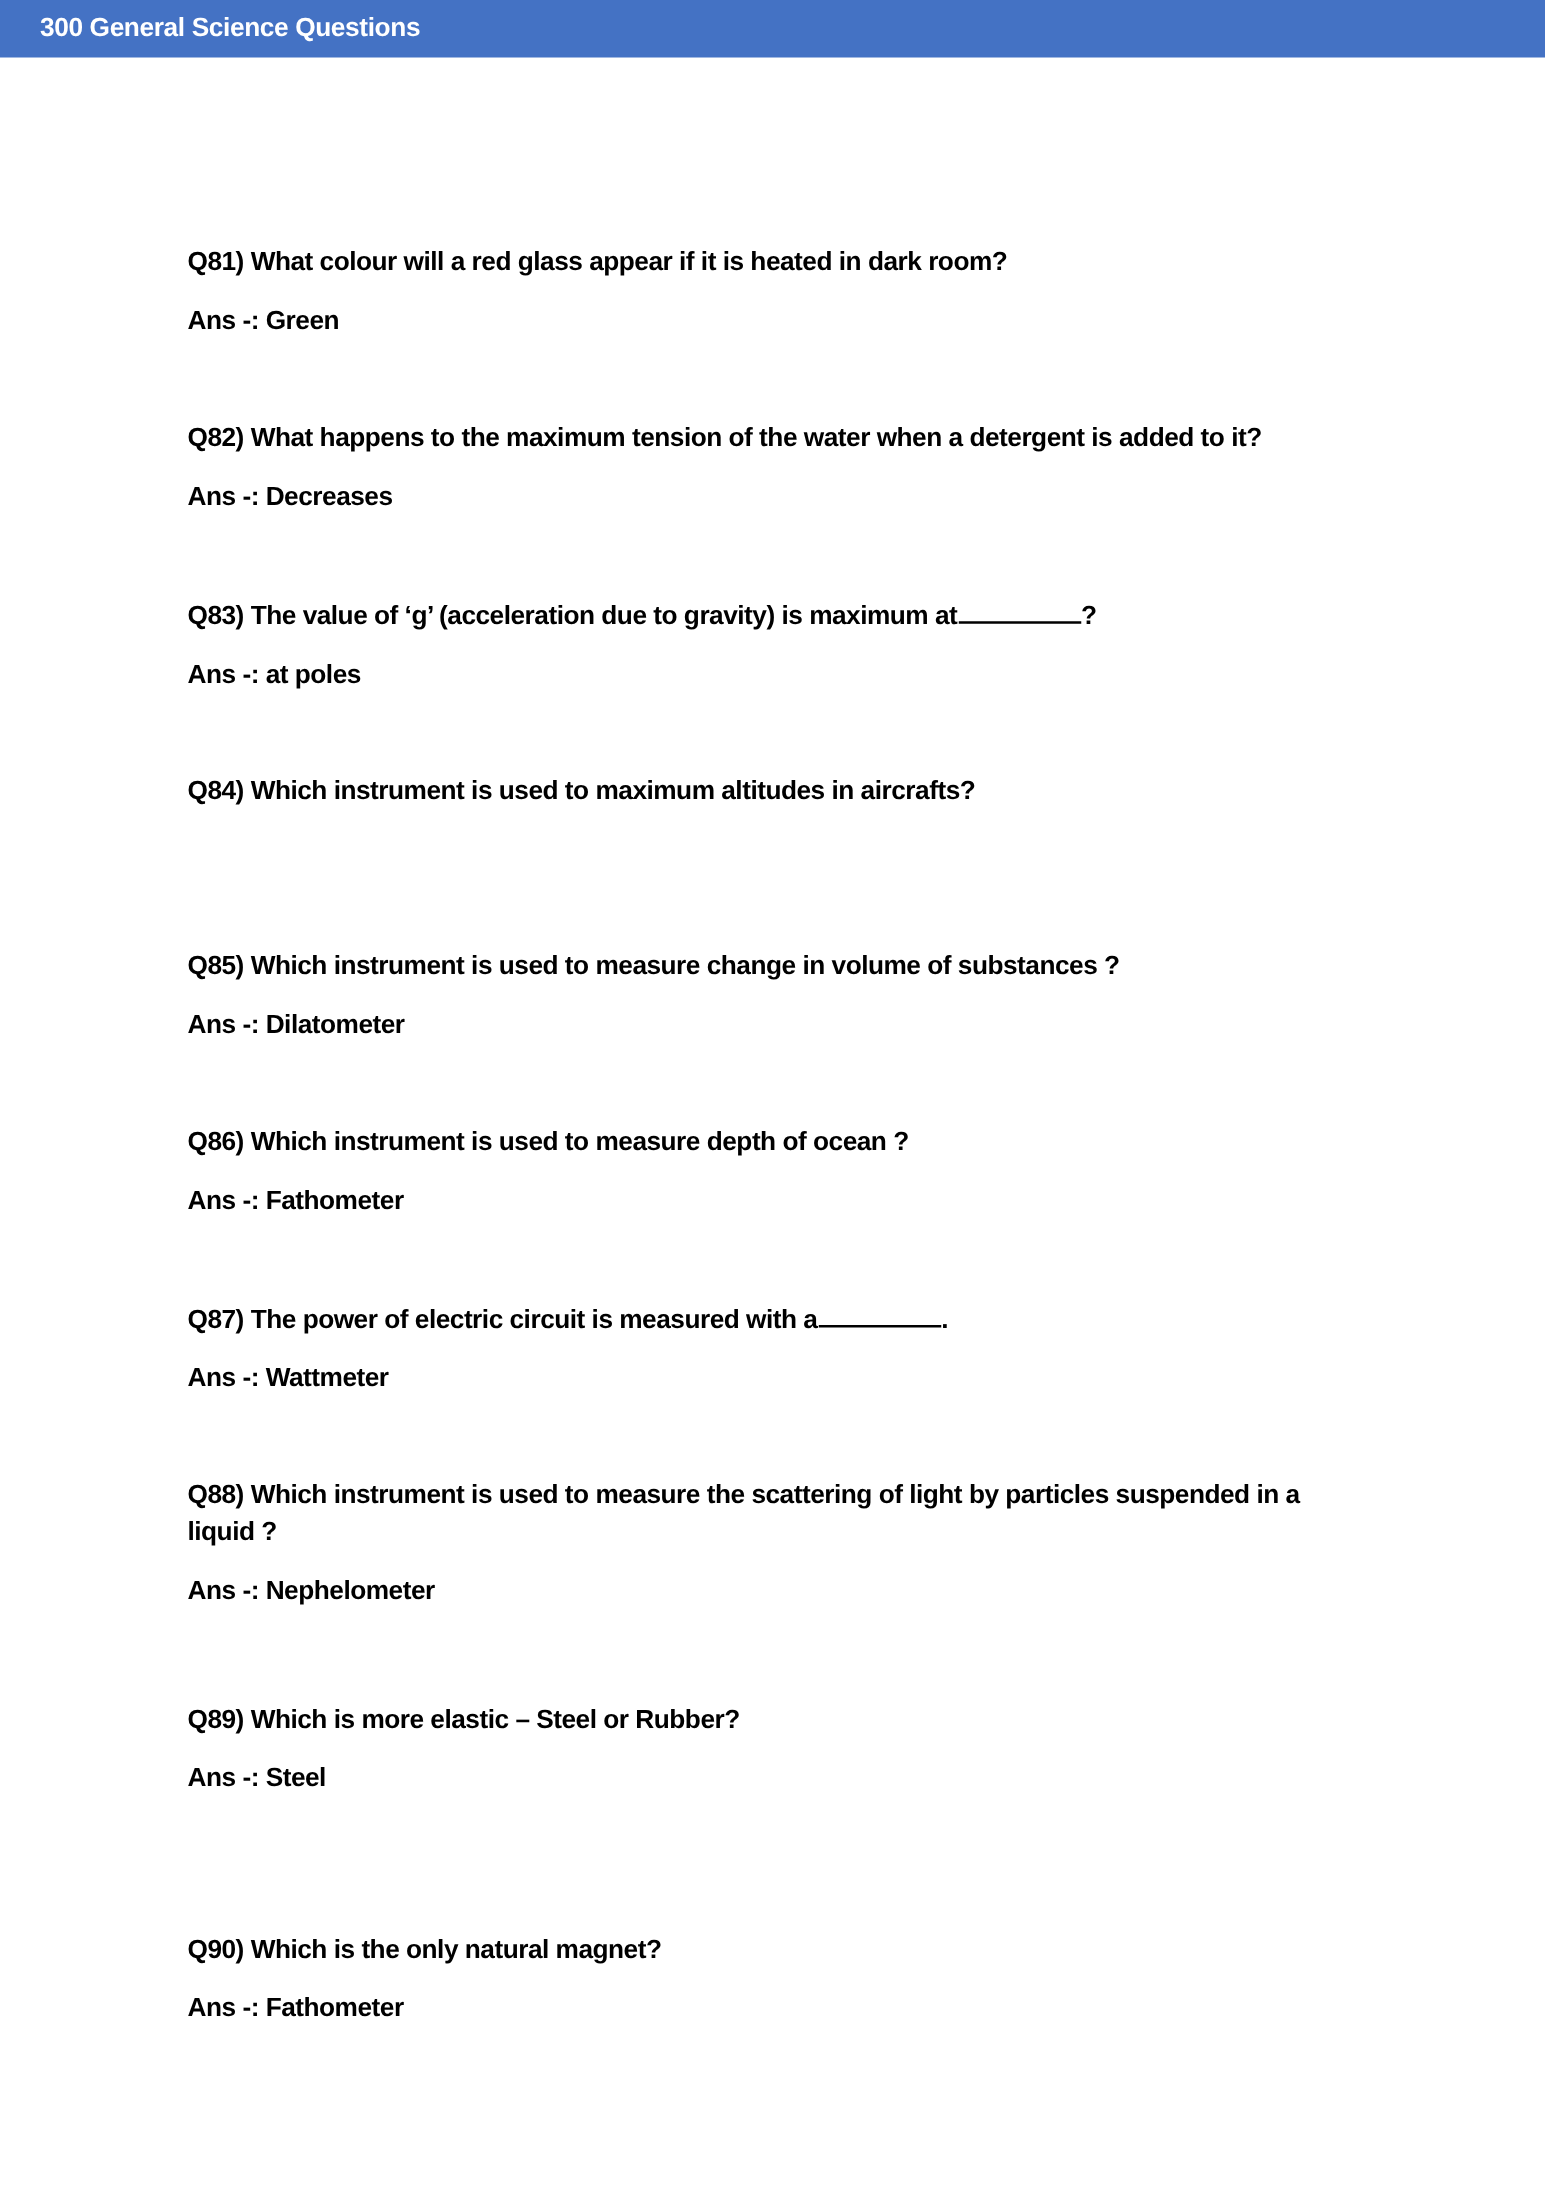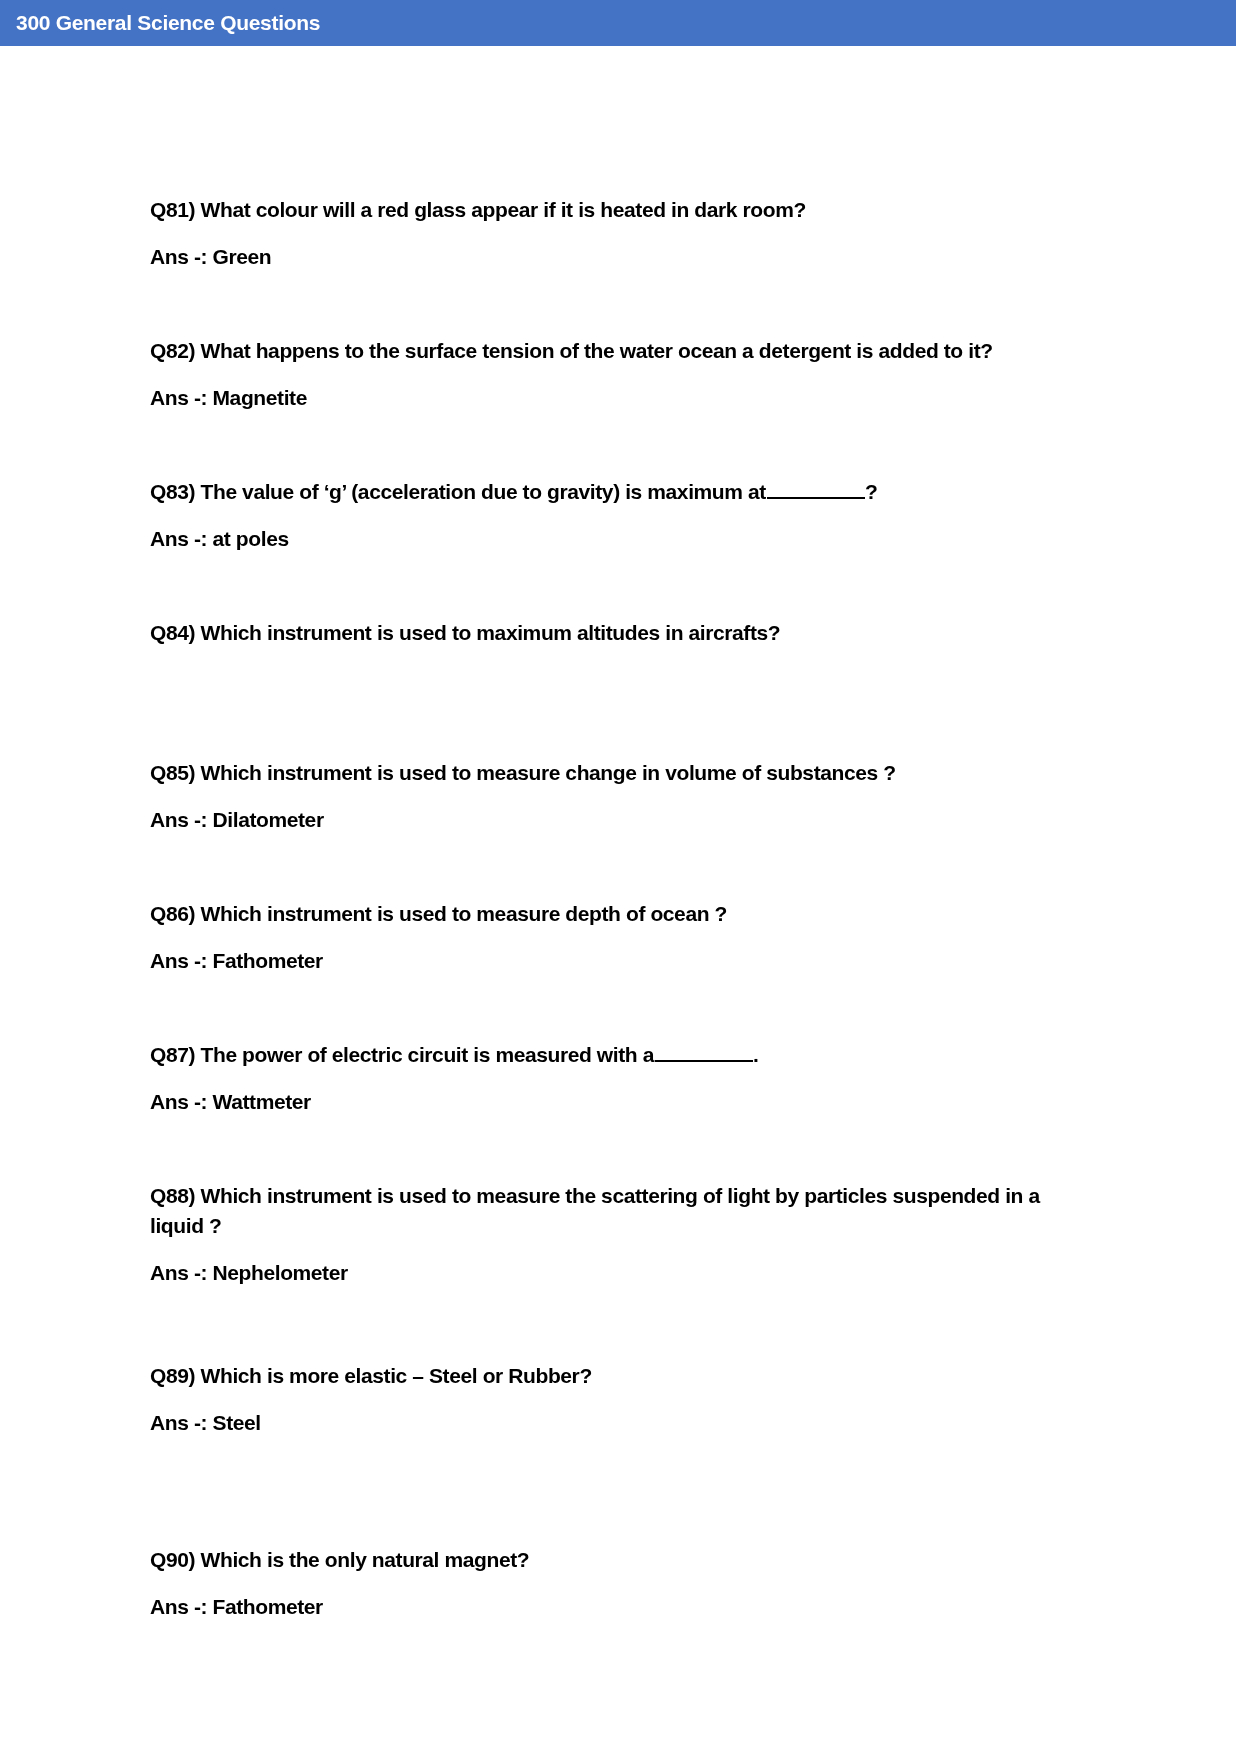--- a/index.html
+++ b/index.html
@@ -18,21 +18,21 @@
     .banner {
       position: absolute;
       left: 0;
       top: 0;
       width: 1236px;
       height: 46px;
       background: #4472C4;
     }
     .banner-title {
       position: absolute;
-      left: 16px;
+      left: 32px;
       top: 11px;
       font-size: 21px;
       font-weight: bold;
       color: #ffffff;
       letter-spacing: -0.3px;
       white-space: nowrap;
     }
     .qa {
       position: absolute;
       left: 150px;
@@ -63,22 +63,22 @@
 <div class="banner">
   <div class="banner-title">300 General Science Questions</div>
 </div>
 
 <div class="qa" style="top:195px;">
   <p class="question"><span>Q81)</span> <span>What colour will a red glass appear if it is heated in dark room?</span></p>
   <p class="answer"><span>Ans -:</span> <span>Green</span></p>
 </div>
 
 <div class="qa" style="top:336px;">
-  <p class="question"><span>Q82)</span> <span>What happens to the surface tension of the water ocean a detergent is added to it?</span></p>
-  <p class="answer"><span>Ans -:</span> <span>Magnetite</span></p>
+  <p class="question"><span>Q82)</span> <span>What happens to the maximum tension of the water when a detergent is added to it?</span></p>
+  <p class="answer"><span>Ans -:</span> <span>Decreases</span></p>
 </div>
 
 <div class="qa" style="top:477px;">
   <p class="question"><span>Q83)</span> <span>The value of ‘g’ (acceleration due to gravity) is maximum at</span><span class="blank"></span><span>?</span></p>
   <p class="answer"><span>Ans -:</span> <span>at poles</span></p>
 </div>
 
 <div class="qa" style="top:618px;">
   <p class="question"><span>Q84)</span> <span>Which instrument is used to maximum altitudes in aircrafts?</span></p>
 </div>

